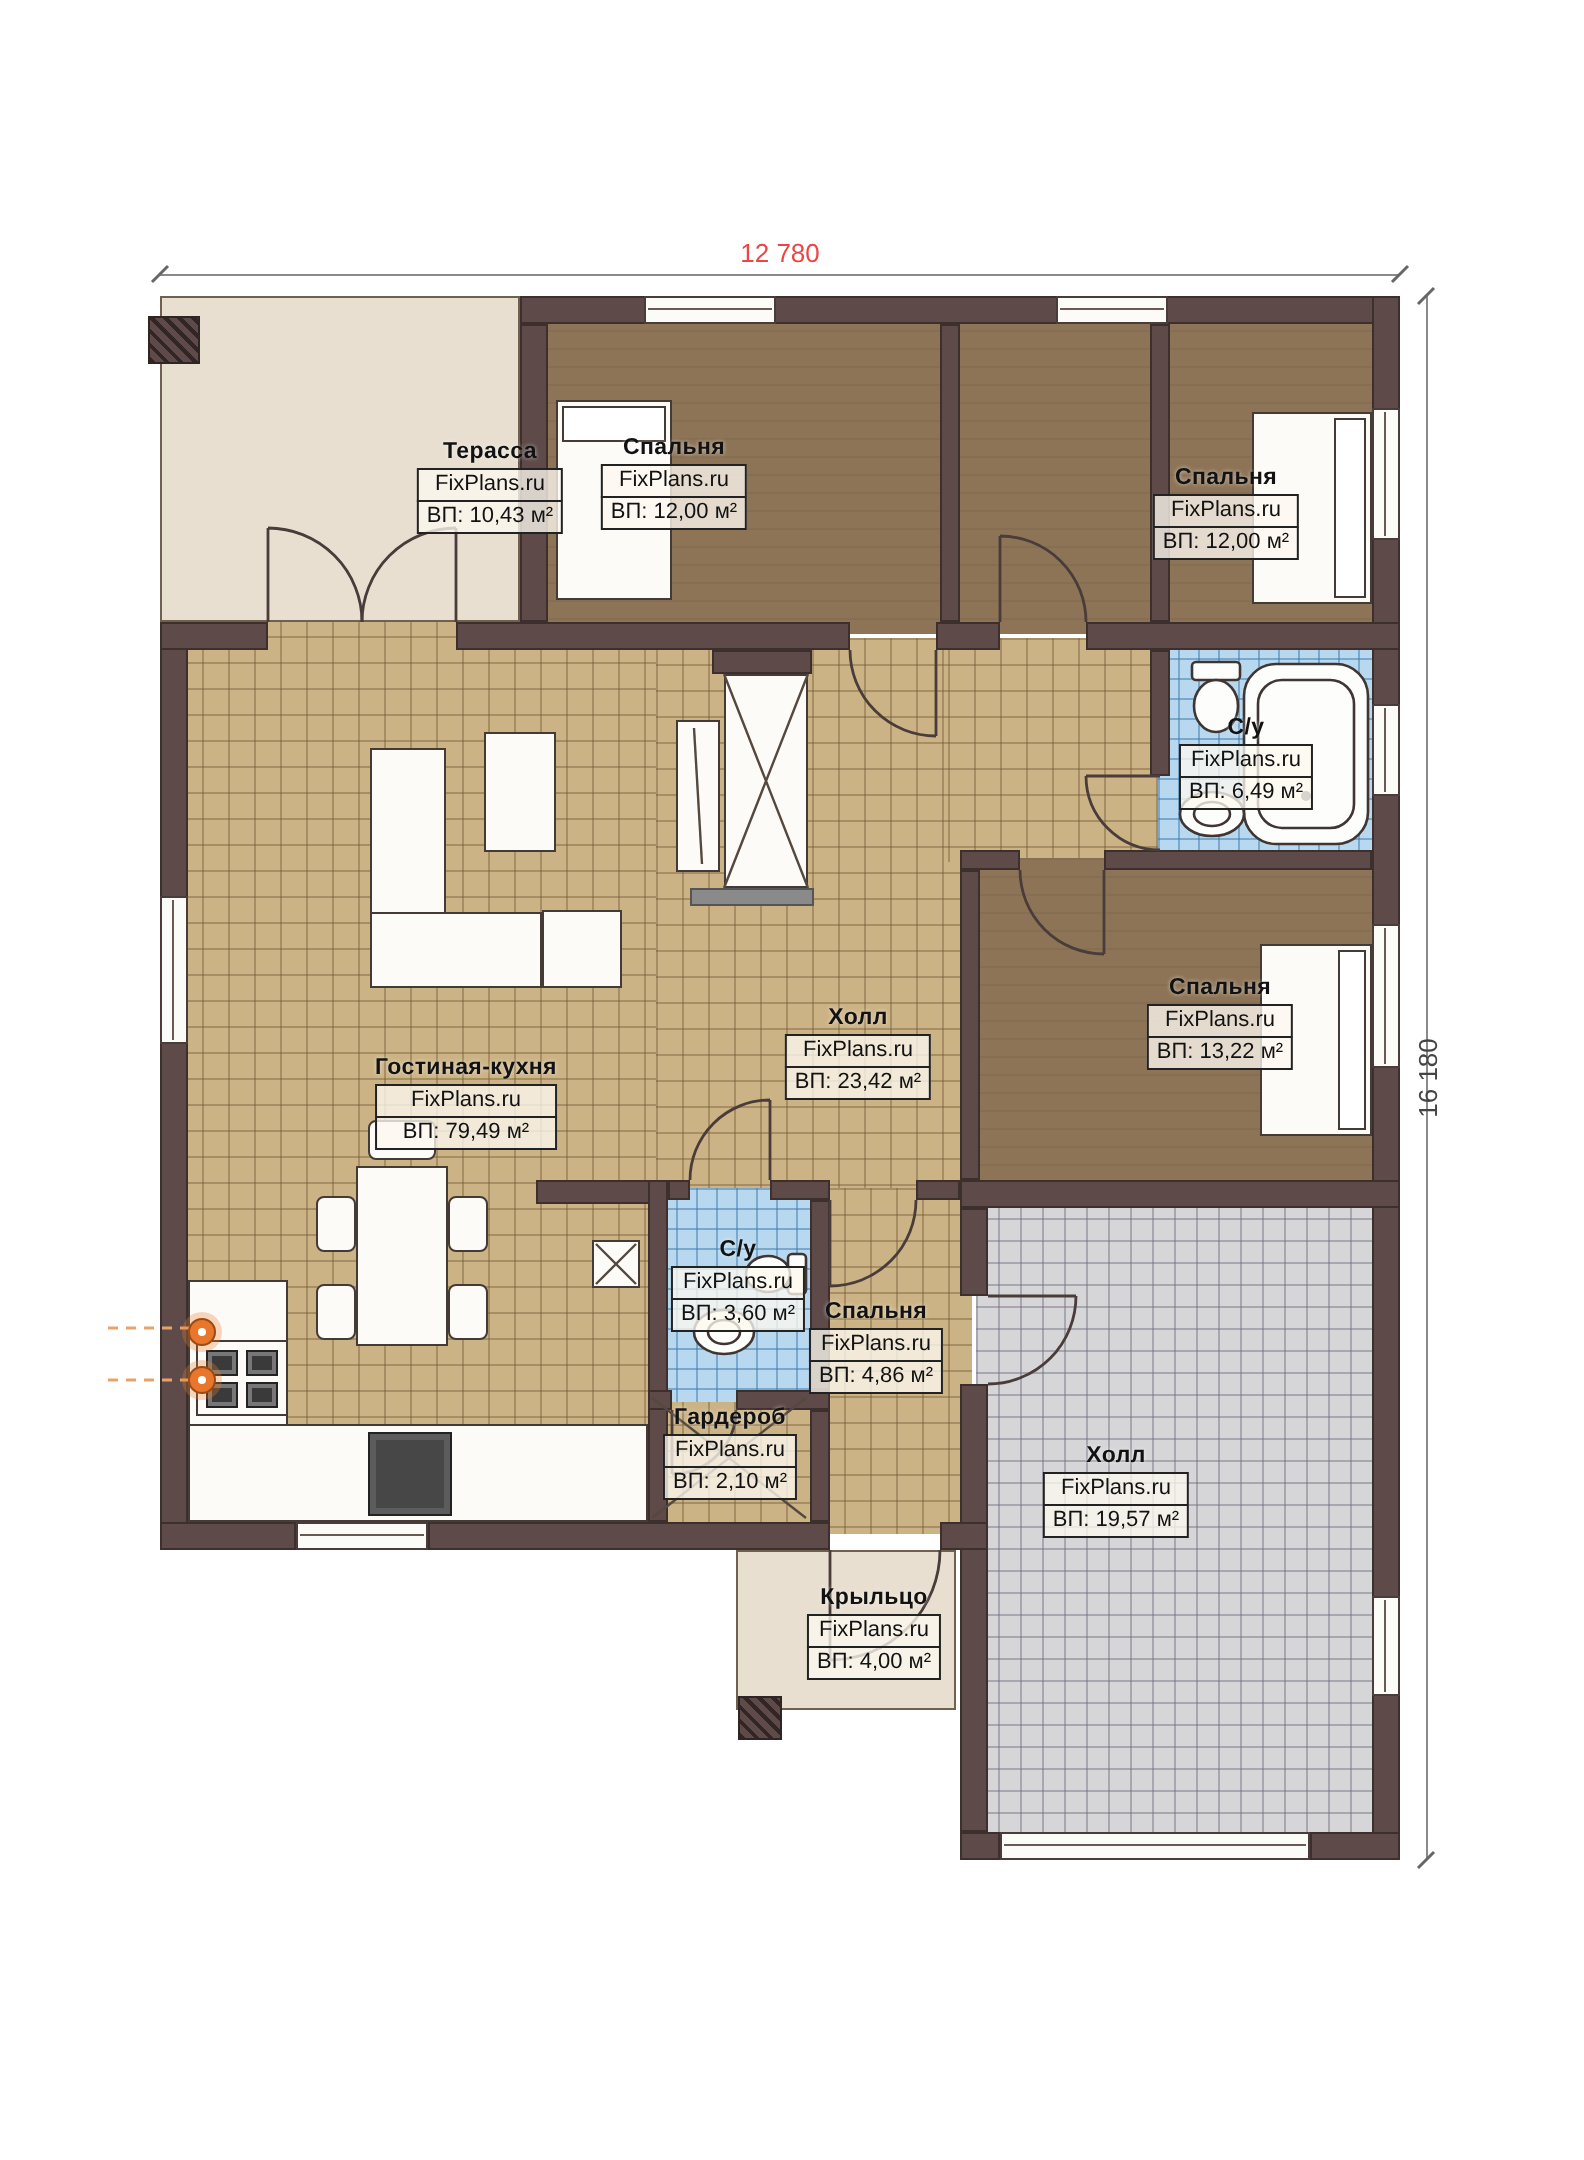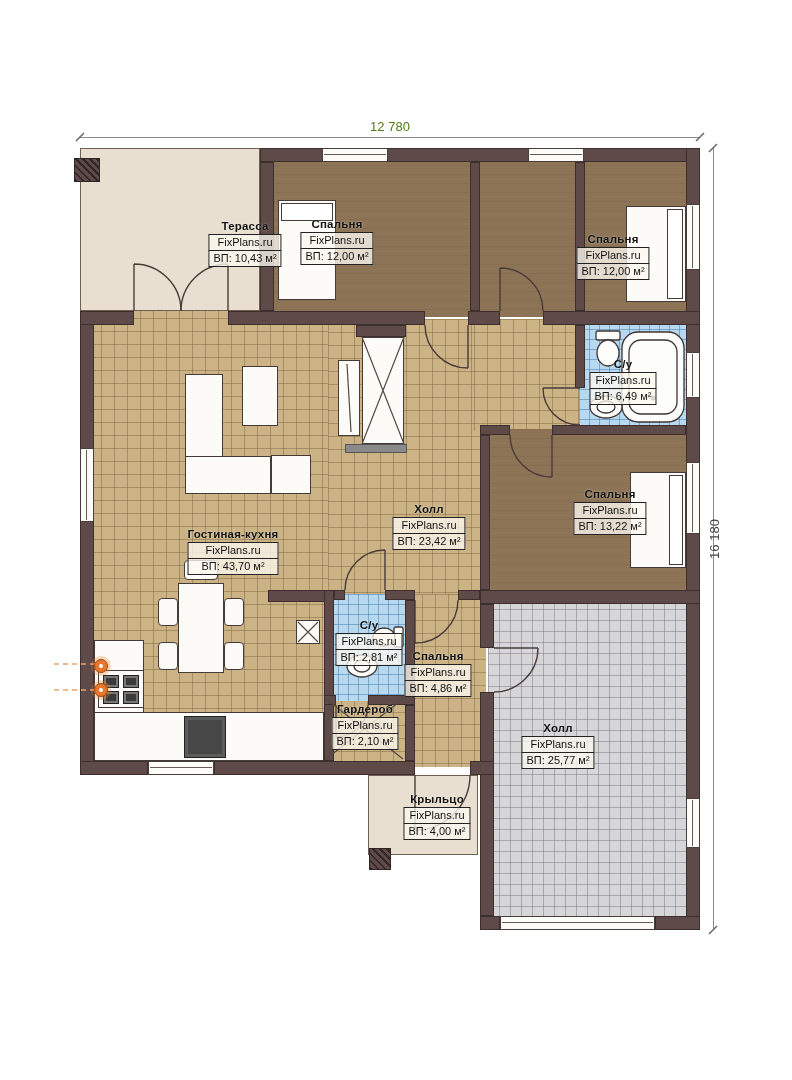--- a/index.html
+++ b/index.html
@@ -49,21 +49,21 @@
   
   .room-label{position:absolute;transform:translateX(-50%);text-align:center;
     color:#121212;z-index:30;}
   .rl-title{font-size:11.5px;font-weight:bold;letter-spacing:.2px;margin-bottom:2px;
     white-space:nowrap;text-shadow:0 0 2px rgba(255,255,255,.6);}
   .rl-brand,.rl-area{font-size:11px;border:1px solid #222;background:rgba(252,248,240,.78);
     padding:0 4px;line-height:15px;white-space:nowrap;}
   .rl-area{margin-top:-1px;}
   
   .dim-line{position:absolute;background:#8a8a8a;z-index:3;}
-  .dim-label{position:absolute;font-size:13px;color:#4d7c0f;z-index:3;white-space:nowrap;}
+  .dim-label{position:absolute;font-size:13px;color:#ef4444;z-index:3;white-space:nowrap;}
   .dim-label-v{position:absolute;left:714px;top:539px;font-size:13px;color:#444;z-index:3;
     transform:translate(-50%,-50%) rotate(-90deg);white-space:nowrap;}
   svg.overlay{position:absolute;left:0;top:0;z-index:20;pointer-events:none;}
 </style>
 </head>
 <body>
 
 <div class="canvas">
 
   <div class="floor tan" style="left:88px;top:305px;width:252px;height:462px;"></div>
@@ -238,41 +238,41 @@
     <div class="rl-area">ВП: 13,22 м²</div>
   </div>
   <div class="room-label" style="left:429px;top:503px;">
     <div class="rl-title">Холл</div>
     <div class="rl-brand">FixPlans.ru</div>
     <div class="rl-area">ВП: 23,42 м²</div>
   </div>
   <div class="room-label" style="left:233px;top:528px;">
     <div class="rl-title">Гостиная-кухня</div>
     <div class="rl-brand">FixPlans.ru</div>
-    <div class="rl-area">ВП: 43,70 м²</div>
+    <div class="rl-area">ВП: 79,49 м²</div>
   </div>
   <div class="room-label" style="left:369px;top:619px;">
     <div class="rl-title">С/у</div>
     <div class="rl-brand">FixPlans.ru</div>
-    <div class="rl-area">ВП: 2,81 м²</div>
+    <div class="rl-area">ВП: 3,60 м²</div>
   </div>
   <div class="room-label" style="left:438px;top:650px;">
     <div class="rl-title">Спальня</div>
     <div class="rl-brand">FixPlans.ru</div>
     <div class="rl-area">ВП: 4,86 м²</div>
   </div>
   <div class="room-label" style="left:365px;top:703px;">
     <div class="rl-title">Гардероб</div>
     <div class="rl-brand">FixPlans.ru</div>
     <div class="rl-area">ВП: 2,10 м²</div>
   </div>
   <div class="room-label" style="left:558px;top:722px;">
     <div class="rl-title">Холл</div>
     <div class="rl-brand">FixPlans.ru</div>
-    <div class="rl-area">ВП: 25,77 м²</div>
+    <div class="rl-area">ВП: 19,57 м²</div>
   </div>
   <div class="room-label" style="left:437px;top:793px;">
     <div class="rl-title">Крыльцо</div>
     <div class="rl-brand">FixPlans.ru</div>
     <div class="rl-area">ВП: 4,00 м²</div>
   </div>
 
 </div>
 
 </body></html>

